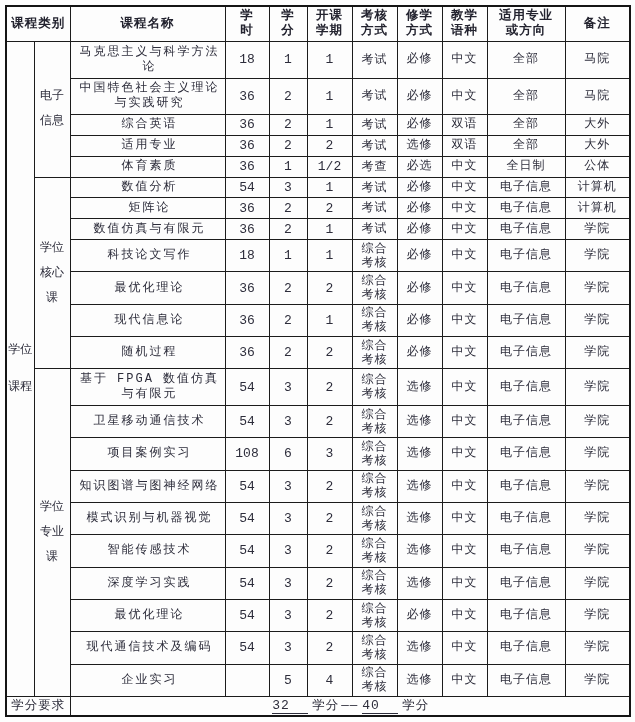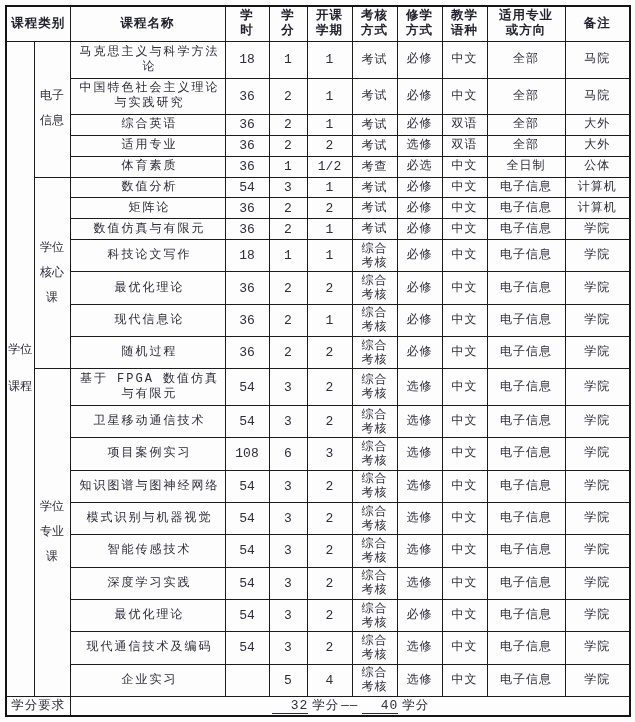--- a/index.html
+++ b/index.html
@@ -33,21 +33,21 @@
     letter-spacing:2px;line-height:15px;
   }
   td.num{font-size:13px;letter-spacing:0;}
   td.wrap{word-break:break-all;padding:1px 4px;line-height:14px;}
   td.vert{word-break:break-all;padding:0 1px;letter-spacing:0;}
   td.vert.outer{line-height:37px;}
   td.vert.group{line-height:25px;}
   tfoot td{font-size:12.5px;}
   tfoot .label-cell{letter-spacing:1px;}
   .credit-val{
-    display:inline-block;min-width:36px;text-align:right;
+    display:inline-block;min-width:36px;text-align:left;
     border-bottom:1px solid #2d2d3b;
     font-size:13px;letter-spacing:1px;
     margin:0 3px;
   }
   .credit-txt{margin:0 1px;}
 </style>
 </head>
 <body>
 
 <div class="page">

